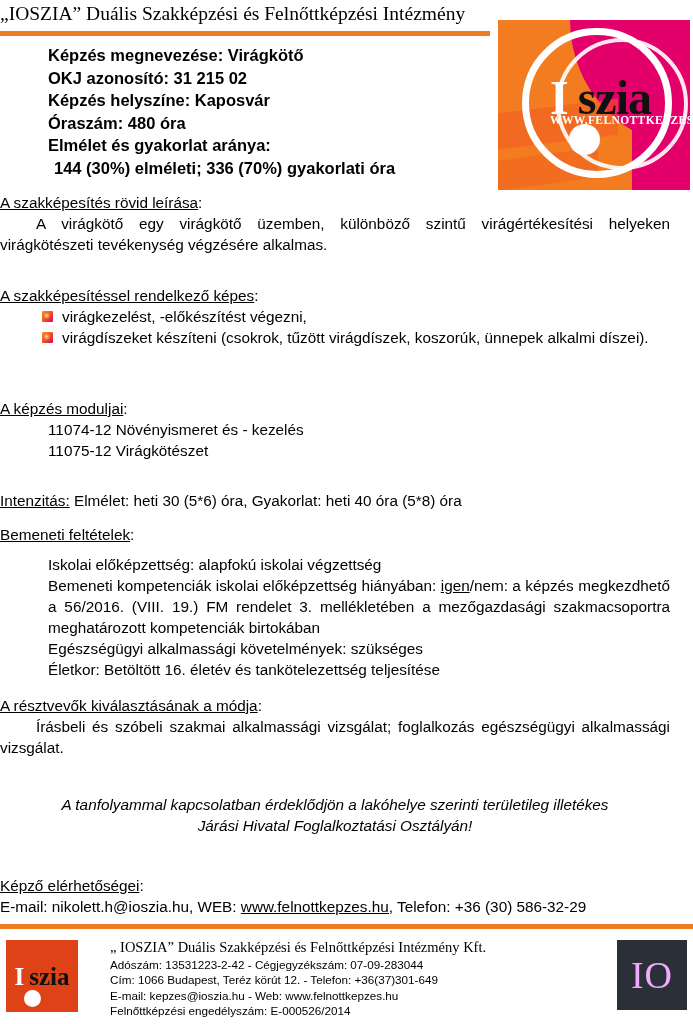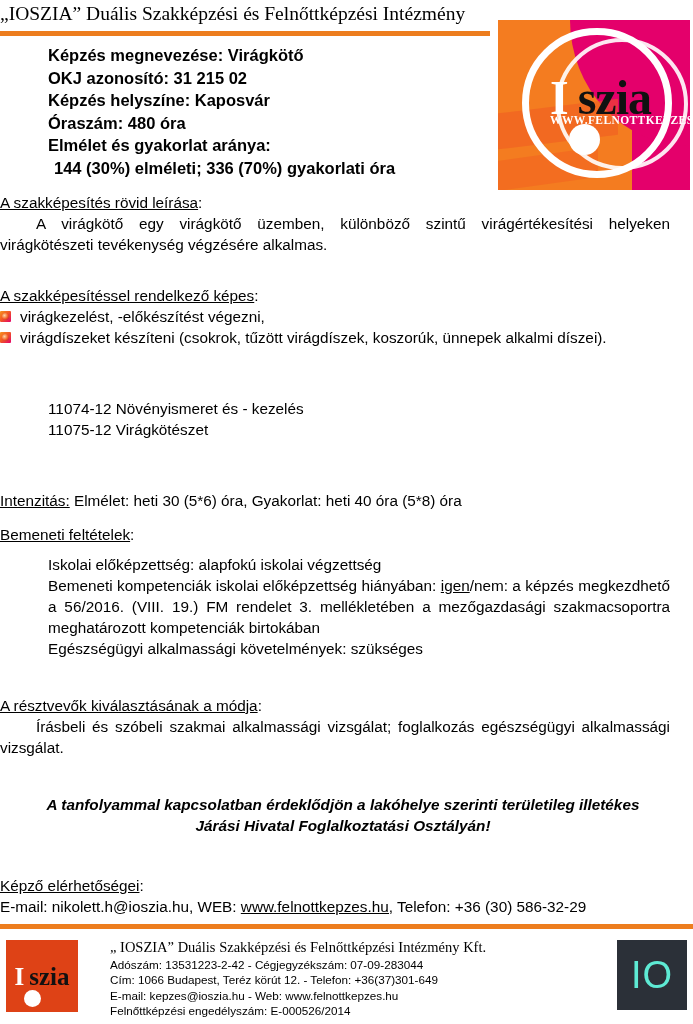--- a/index.html
+++ b/index.html
@@ -181,20 +181,21 @@
     text-align: justify;
     text-indent: 36px;
   }
   .ind { padding-left: 48px; }
   .ind-j { padding-left: 48px; text-align: justify; }
 
   
   .bullet-row {
     display: flex;
     align-items: flex-start;
+    padding-left: 42px;
   }
   .bullet-ico {
     flex: 0 0 auto;
     width: 11px;
     height: 11px;
     margin-top: 5px;
     margin-right: 9px;
     background: linear-gradient(135deg, #F7941E 0%, #F15A22 45%, #E4006B 100%);
     position: relative;
     border-radius: 1px;
@@ -208,24 +209,24 @@
     height: 7px;
     border-radius: 50%;
     background: radial-gradient(circle at 35% 35%, #FFD9A0 0%, #F15A22 55%, #A3005A 100%);
   }
   .bullet-txt { flex: 1 1 auto; text-align: justify; }
 
   .u { text-decoration: underline; }
 
   .callout {
     position: absolute;
-    left: 8px;
+    left: 0px;
     width: 670px;
     text-align: center;
-    font-weight: bold;
+    font-weight: normal;
     font-style: italic;
     font-size: 15.3px;
     line-height: 21px;
   }
 
   
   .footer-rule {
     position: absolute;
     left: 0px;
     top: 924px;
@@ -278,24 +279,24 @@
     left: 617px;
     top: 940px;
     width: 70px;
     height: 70px;
     background: #2B3038;
     display: flex;
     align-items: center;
     justify-content: center;
   }
   .footer-logo-right span {
-    font-family: Liberation Sans, sans-serif;
+    font-family: Liberation Serif, serif;
     font-size: 38px;
     line-height: 38px;
-    color: #5eead4;
+    color: #f0abfc;
     letter-spacing: 1px;
   }
   .footer-text {
     position: absolute;
     left: 110px;
     top: 938px;
     width: 480px;
     text-align: left;
   }
   .footer-text .ft-title {
@@ -349,34 +350,36 @@
       <span class="bullet-ico"></span>
       <span class="bullet-txt">virágkezelést, -előkészítést végezni,</span>
     </div>
     <div class="bullet-row">
       <span class="bullet-ico"></span>
       <span class="bullet-txt">virágdíszeket készíteni (csokrok, tűzött virágdíszek, koszorúk, ünnepek alkalmi díszei).</span>
     </div>
   </div>
 
   <div class="sec" style="top:398px;">
+    <div><span class="sec-head">A képzés moduljai</span><span>:</span></div>
     <div class="ind">11074-12 Növényismeret és - kezelés</div>
     <div class="ind">11075-12 Virágkötészet</div>
   </div>
 
   <div class="sec" style="top:490px;">
     <div><span class="sec-head">Intenzitás:</span><span> Elmélet: heti 30 (5*6) óra, Gyakorlat: heti 40 óra (5*8) óra</span></div>
   </div>
 
   <div class="sec" style="top:524px;">
     <div><span class="sec-head">Bemeneti feltételek</span><span>:</span></div>
     <div class="ind" style="height:9px;"></div>
     <div class="ind">Iskolai előképzettség: alapfokú iskolai végzettség</div>
     <div class="ind-j"><span>Bemeneti kompetenciák iskolai előképzettség hiányában: </span><span class="u">igen</span><span>/nem: a képzés megkezdhető a 56/2016. (VIII. 19.)  FM rendelet 3. mellékletében a mezőgazdasági szakmacsoportra meghatározott kompetenciák birtokában</span></div>
     <div class="ind">Egészségügyi alkalmassági követelmények: szükséges</div>
+    <div class="ind">Életkor: Betöltött 16. életév és tankötelezettség teljesítése</div>
   </div>
 
   <div class="sec" style="top:695px;">
     <div><span class="sec-head">A résztvevők kiválasztásának a módja</span><span>:</span></div>
     <div class="para">Írásbeli és szóbeli szakmai alkalmassági vizsgálat; foglalkozás egészségügyi alkalmassági vizsgálat.</div>
   </div>
 
   <div class="callout" style="top:794px;">
     <div>A tanfolyammal kapcsolatban érdeklődjön a lakóhelye szerinti területileg illetékes</div>
     <div>Járási Hivatal Foglalkoztatási Osztályán!</div>

